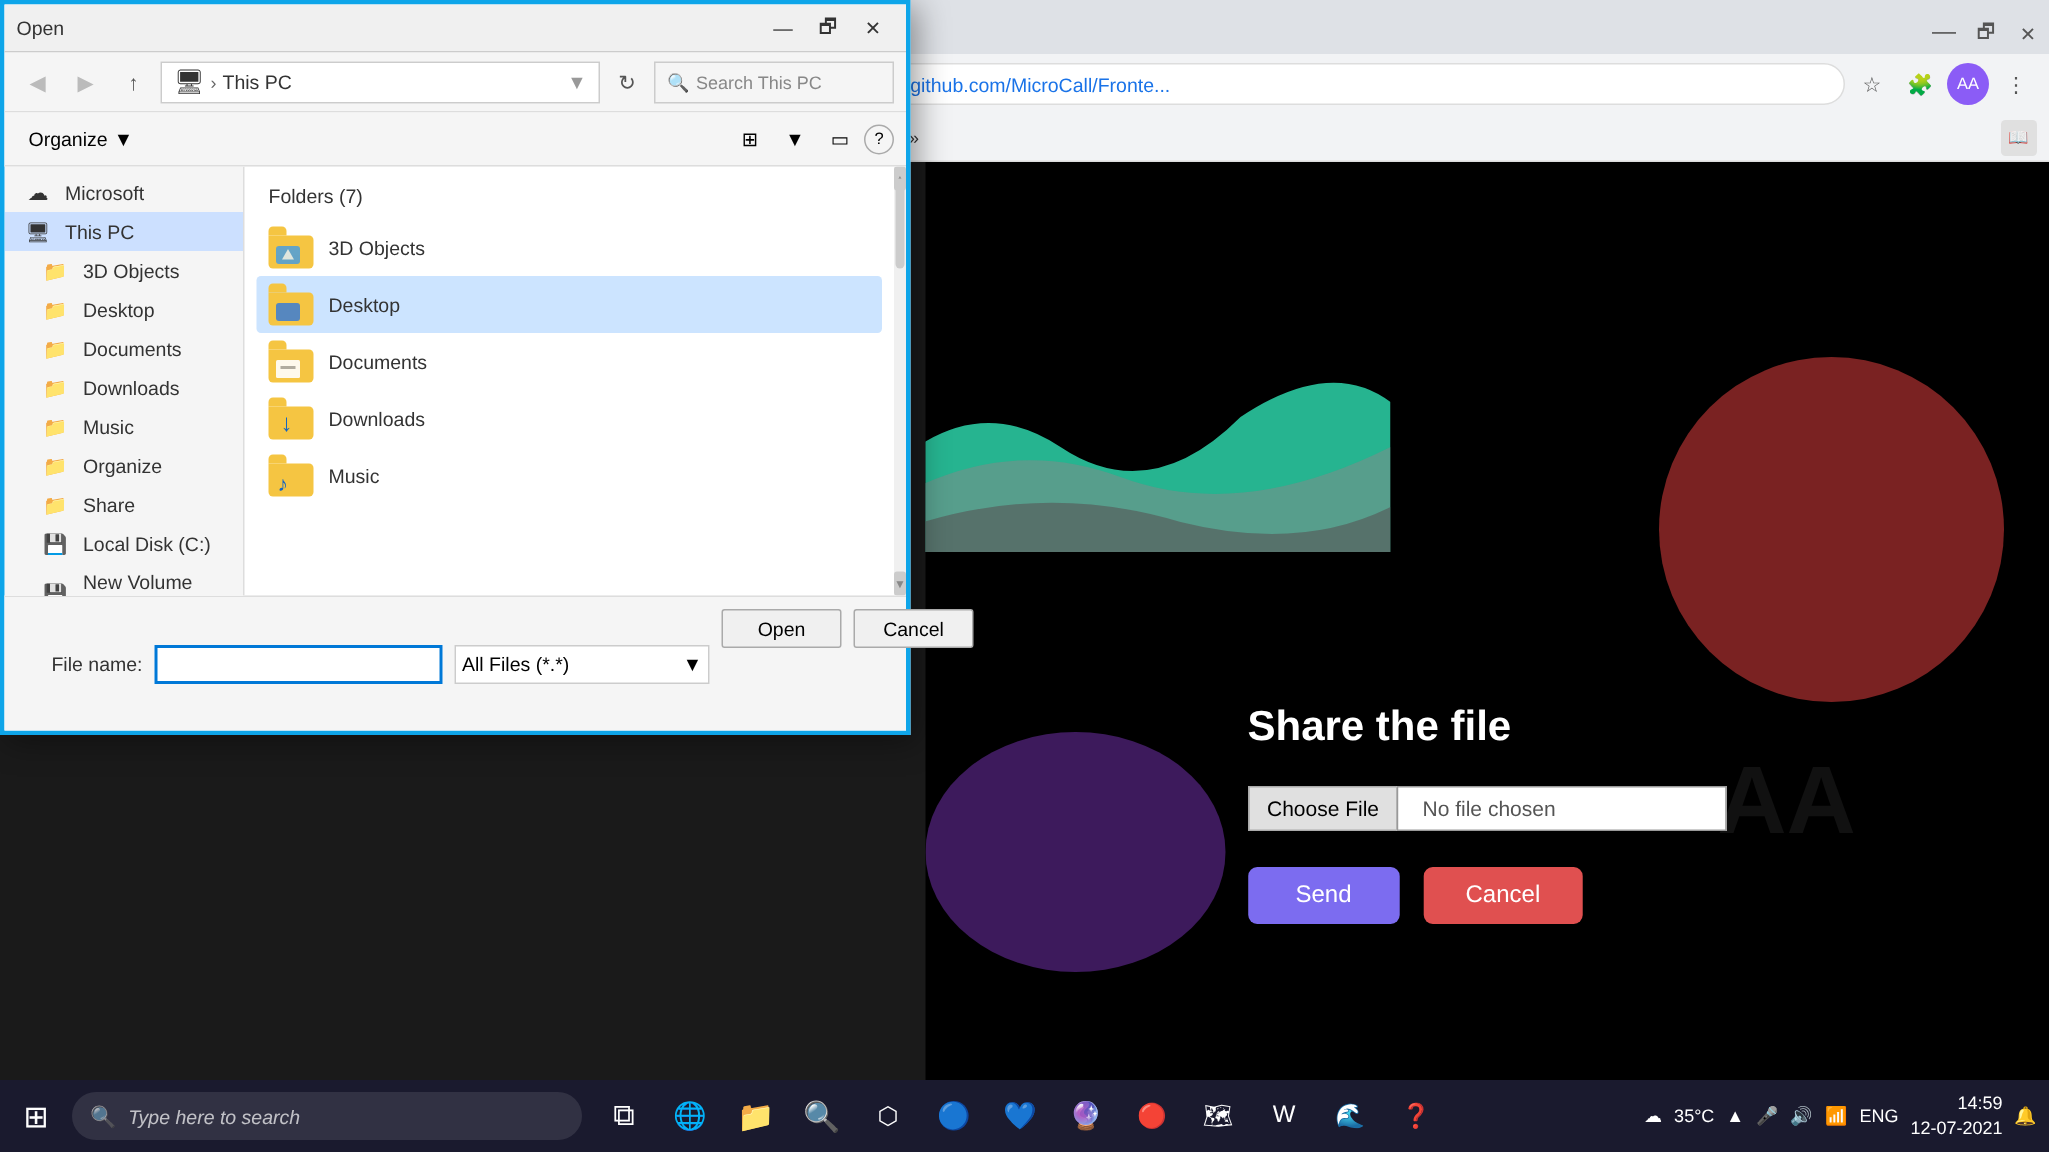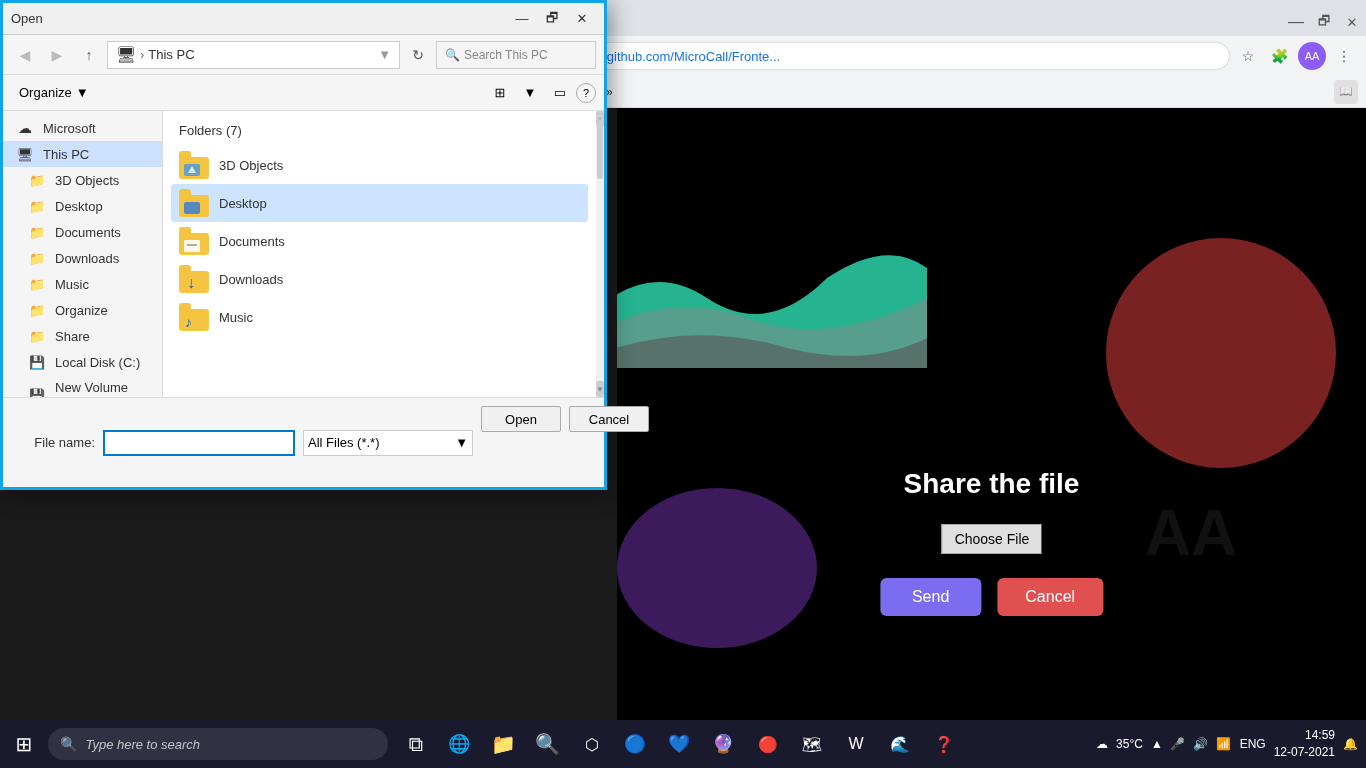--- a/index.html
+++ b/index.html
@@ -184,21 +184,20 @@
       color: #111;
     }
 
     .share-section {
       position: absolute;
       top: 360px;
       left: 50%;
       transform: translateX(-50%);
       display: flex;
       flex-direction: column;
-      align-items: center;
       gap: 24px;
     }
 
     .share-title {
       font-size: 28px;
       font-weight: 600;
       color: #fff;
     }
 
     .file-input-area {
@@ -717,20 +716,21 @@
     <div class="dark-circle">
       <div class="avatar-aa">AA</div>
     </div>
 
     <div class="purple-circle"></div>
 
     <div class="share-section">
       <div class="share-title">Share the file</div>
       <div class="file-input-area">
         <button class="choose-file-btn">Choose File</button>
+        <div class="no-file-text">No file chosen</div>
       </div>
       <div class="action-btns">
         <button class="send-btn">Send</button>
         <button class="cancel-btn">Cancel</button>
       </div>
     </div>
   </div>
 </div>
 
 <div class="file-dialog">

